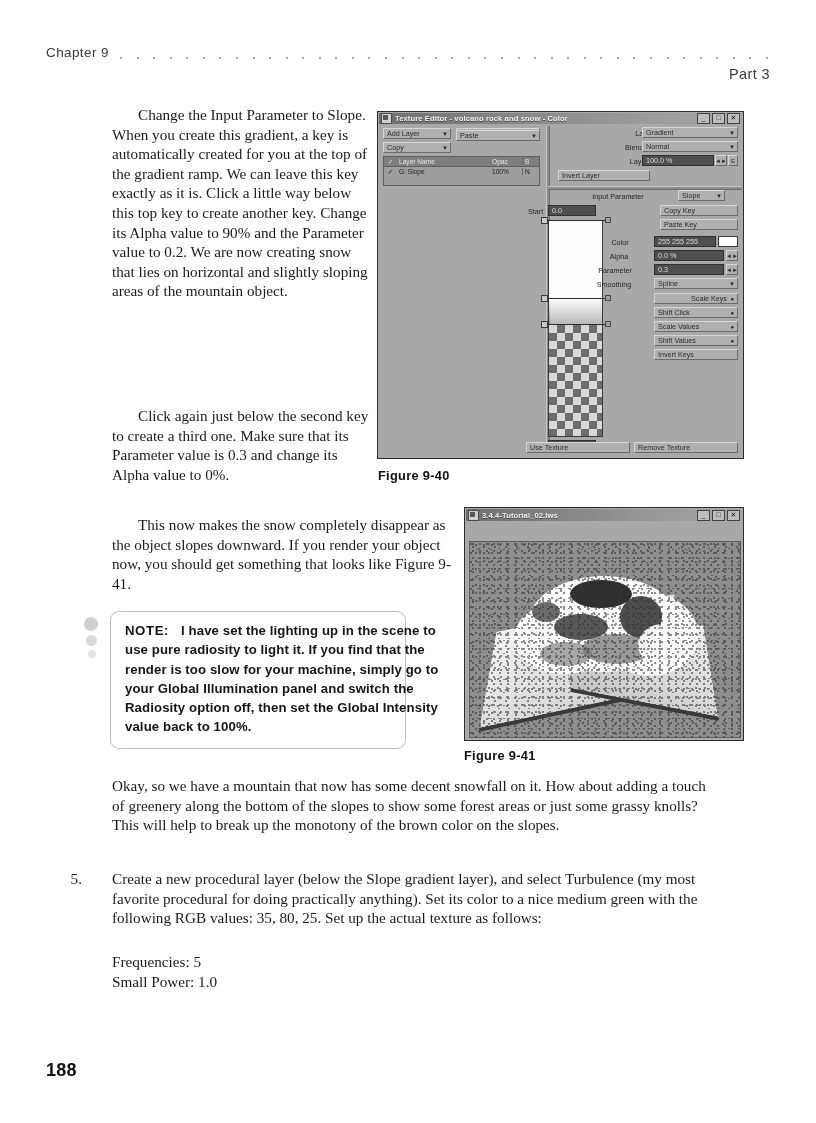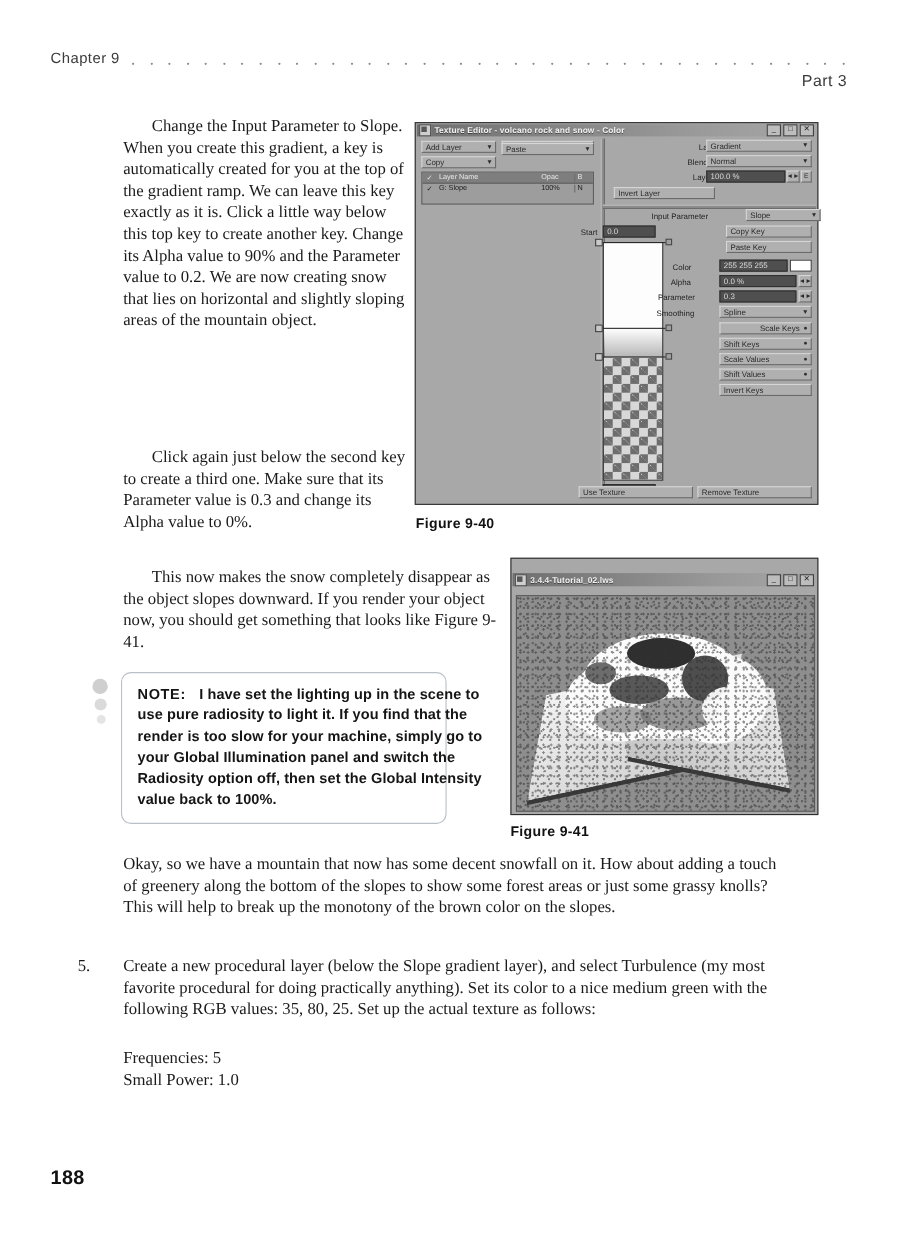--- a/index.html
+++ b/index.html
@@ -337,21 +337,21 @@
   #render-window {
     position: absolute;
     left: 464px; top: 507px;
     width: 280px; height: 234px;
     background: #a8a8a8;
     border: 1px solid #2d2d2d;
     box-sizing: border-box;
     font-family: "Liberation Sans", sans-serif;
   }
   .rw-titlebar {
-    position: absolute; left: 1px; top: 13px;
+    position: absolute; left: 1px; top: 1px;
     width: 276px; height: 12px;
     background: linear-gradient(90deg,#6f6f6f 0%, #9a9a9a 70%, #a6a6a6 100%);
     display: flex; align-items: center;
   }
   .rw-toolbar {
     position: absolute; left: 1px; top: 15px;
     width: 276px; height: 14px;
   }
   .render-canvas {
     position: absolute;
@@ -551,21 +551,21 @@
   <div class="mini-sq" style="position:absolute;left:337px;top:43px;width:12px;height:11px;">◄►</div>
   <div class="mini-sq" style="position:absolute;left:350px;top:43px;width:10px;height:11px;">E</div>
 
   <div class="w-btn" style="position:absolute;left:180px;top:58px;width:92px;height:11px;">
     <span>Invert Layer</span>
   </div>
 
   <div class="te-divider" style="left:170px;top:74px;width:194px;"></div>
 
   <div class="w-label" style="left:185px;top:80px;width:110px;">Input Parameter</div>
-  <div class="w-drop" style="position:absolute;left:300px;top:78px;width:68px;height:11px;">
+  <div class="w-drop" style="position:absolute;left:300px;top:78px;width:47px;height:11px;">
     <span>Slope</span>
     <span class="arrow">▼</span>
   </div>
 
   <div class="w-label" style="left:150px;top:95px;width:22px;text-align:left;">Start</div>
   <div class="w-field" style="position:absolute;left:170px;top:93px;width:48px;height:11px;">
     <span>0.0</span>
   </div>
 
   <div class="ramp" style="left:170px;top:108px;width:55px;height:217px;">
@@ -620,21 +620,21 @@
   <div class="w-drop" style="position:absolute;left:276px;top:166px;width:84px;height:11px;">
     <span>Spline</span>
     <span class="arrow">▼</span>
   </div>
 
   <div class="w-btn" style="position:absolute;left:276px;top:181px;width:84px;height:11px;padding-left:36px;">
     <span>Scale Keys</span>
     <span style="margin-left:auto;margin-right:3px;font-size:6px;">●</span>
   </div>
   <div class="w-btn" style="position:absolute;left:276px;top:195px;width:84px;height:11px;">
-    <span>Shift Keys</span>
+    <span>Shift Click</span>
     <span style="margin-left:auto;margin-right:3px;font-size:6px;">●</span>
   </div>
   <div class="w-btn" style="position:absolute;left:276px;top:209px;width:84px;height:11px;">
     <span>Scale Values</span>
     <span style="margin-left:auto;margin-right:3px;font-size:6px;">●</span>
   </div>
   <div class="w-btn" style="position:absolute;left:276px;top:223px;width:84px;height:11px;">
     <span>Shift Values</span>
     <span style="margin-left:auto;margin-right:3px;font-size:6px;">●</span>
   </div>

